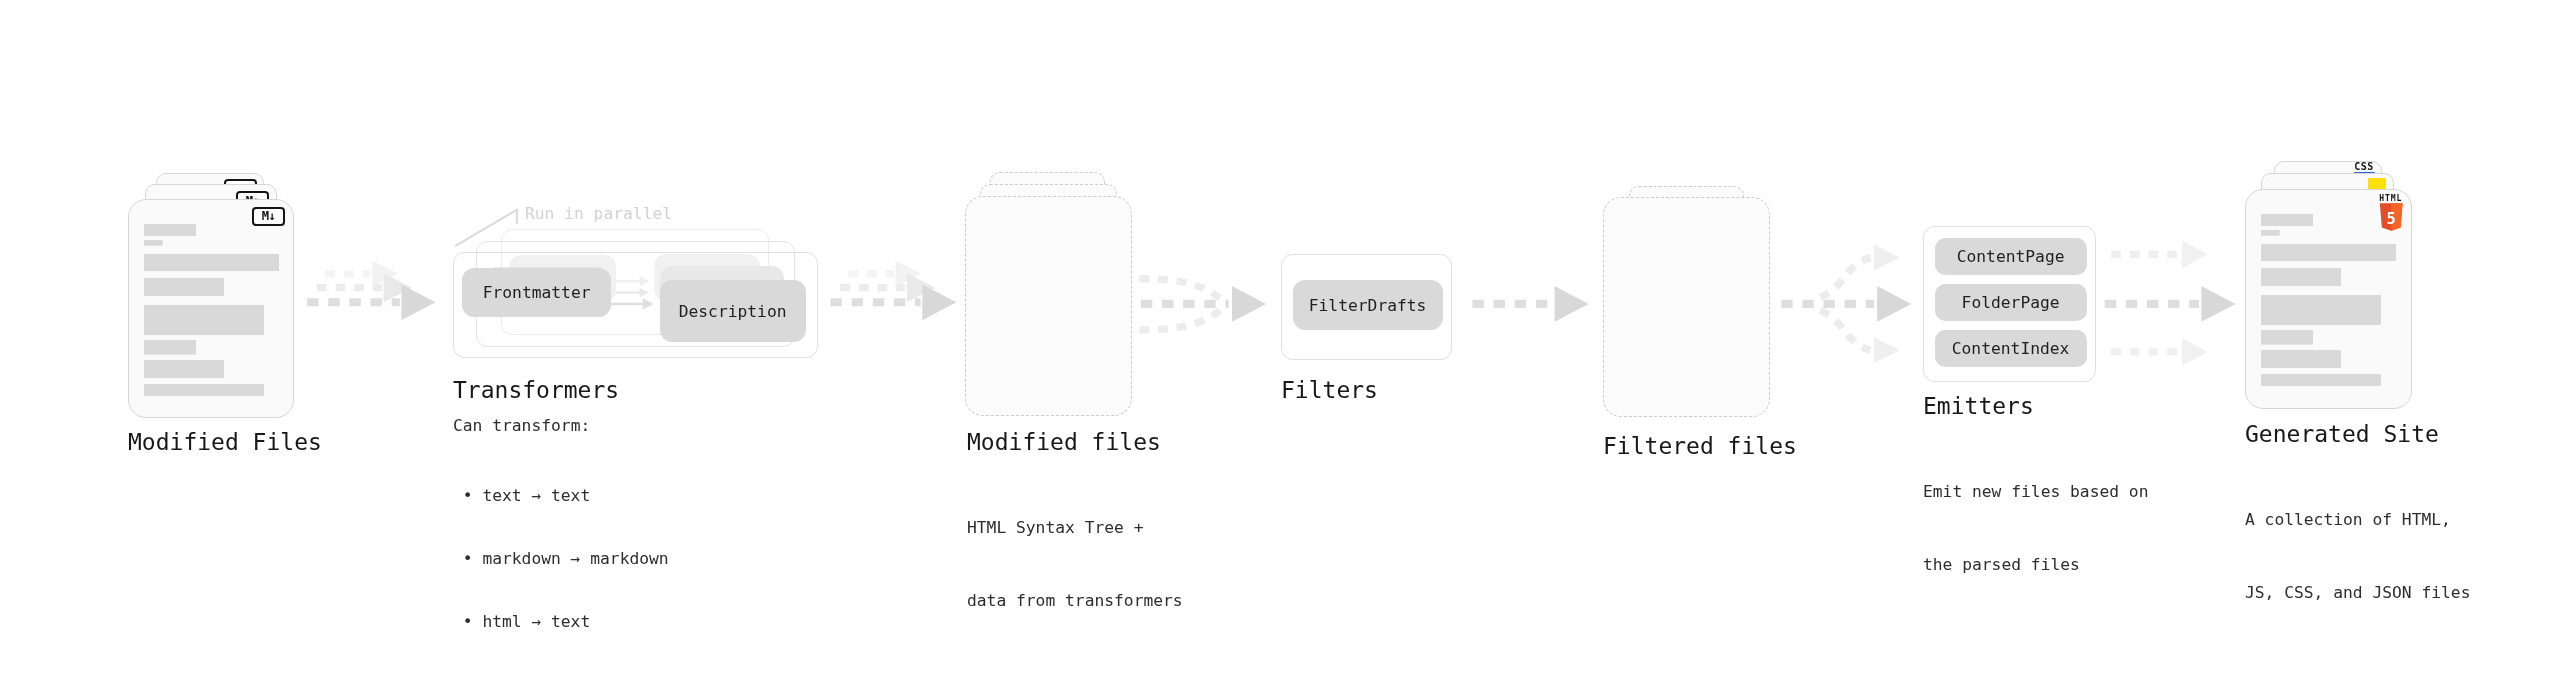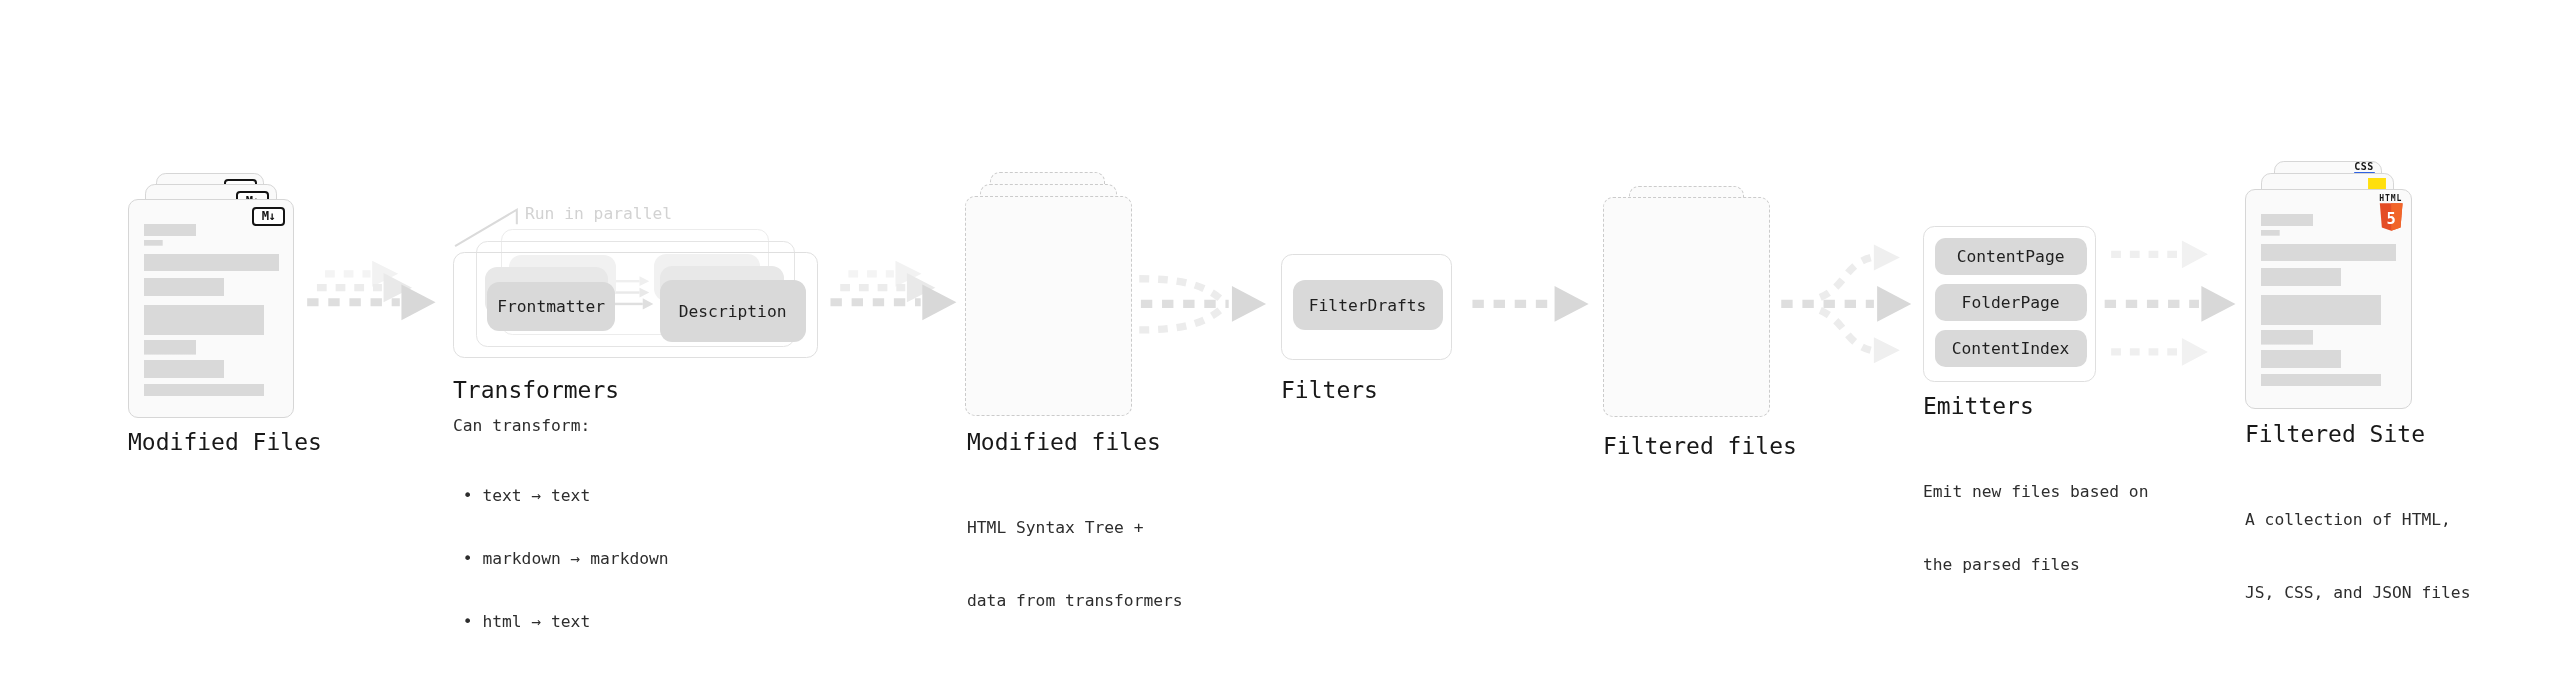--- a/index.html
+++ b/index.html
@@ -6,21 +6,21 @@
   #canvas{
     position:relative;width:2576px;height:681px;background:#ffffff;overflow:hidden;
     font-family:"DejaVu Sans Mono","Liberation Mono",monospace;
   }
   
   .abs{position:absolute;box-sizing:border-box;}
   .card{
     position:absolute;box-sizing:border-box;background:#fafafa;
     border:1.6px solid #d6d6d6;border-radius:9.8px;
   }
-  .card.front{border-radius:10px;}
+  .card.front{border-radius:18px;}
   .card.dashed{border-style:dashed;border-color:#cbcbcb;background:#fbfbfb;}
   .skeleton{
     background-image:
       linear-gradient(#d9d9d9,#d9d9d9),linear-gradient(#d9d9d9,#d9d9d9),
       linear-gradient(#d9d9d9,#d9d9d9),linear-gradient(#d9d9d9,#d9d9d9),
       linear-gradient(#d9d9d9,#d9d9d9),linear-gradient(#d9d9d9,#d9d9d9),
       linear-gradient(#d9d9d9,#d9d9d9),linear-gradient(#d9d9d9,#d9d9d9);
     background-repeat:no-repeat;
     background-position:14.6px 23.6px,14.6px 40px,14.6px 54px,14.6px 78px,14.6px 105px,14.6px 140px,14.6px 160px,14.6px 184px;
     background-size:52px 12.2px,18.7px 5.7px,135px 17px,80px 18px,120px 30px,52px 14.6px,80px 18px,120px 12.2px;
@@ -142,21 +142,21 @@
   <div class="abs" style="left:453px;top:229px;width:365px;height:128px;">
     <div class="obox" style="left:48px;top:0;width:268px;height:106px;border-color:#ececec;">
       <div class="chip ghost2" style="left:6.5px;top:25px;width:107px;height:47px;"></div>
       <div class="chip ghost2" style="right:8.1px;top:23.6px;width:106px;height:47px;"></div>
     </div>
     <div class="obox" style="left:23px;top:12.2px;width:319px;height:106px;border-color:#e4e4e4;">
       <div class="chip ghost1" style="left:8.1px;top:25px;width:123px;height:48px;"></div>
       <div class="chip ghost1" style="right:9.8px;top:23.6px;width:124px;height:47px;"></div>
     </div>
     <div class="obox" style="left:0;top:23px;width:365px;height:106px;">
-      <div class="chip" style="left:8.1px;top:29px;width:128px;height:49px;margin-left:25px;">Frontmatter</div>
+      <div class="chip" style="left:8.1px;top:15px;width:149px;height:49px;">Frontmatter</div>
       <div class="chip" style="right:11.4px;top:27px;width:146px;height:62px;">Description</div>
     </div>
   </div>
   <div class="annotation" style="left:525px;top:204px;">Run in parallel</div>
   <div class="label" style="left:453px;top:378px;">Transformers</div>
   <div class="sub" style="left:453px;top:414px;">Can transform:</div>
   <div class="sub bullets" style="left:453px;top:443px;">
     <div>• text → text</div>
     <div>• markdown → markdown</div>
     <div>• html → text</div>
@@ -213,20 +213,20 @@
       <div class="html-badge" style="right:8.1px;top:4.1px;">
         <div class="t">HTML</div>
         <svg width="24.4" height="28" viewBox="0 0 30 34">
           <polygon points="1,0 29,0 26.5,30 15,34 3.5,30" fill="#e44d26"></polygon>
           <polygon points="15,0 29,0 26.5,30 15,34" fill="#f16529"></polygon>
           <text x="15" y="26" text-anchor="middle" font-size="19" font-weight="bold" fill="#ffffff">5</text>
         </svg>
       </div>
     </div>
   </div>
-  <div class="label" style="left:2245px;top:422px;">Filtered Site</div>
+  <div class="label" style="left:2245px;top:422px;">Generated Site</div>
   <div class="sub" style="left:2245px;top:459px;">
     <div>A collection of HTML,</div>
     <div>JS, CSS, and JSON files</div>
   </div>
 
 </div>
 
 
 </body></html>

